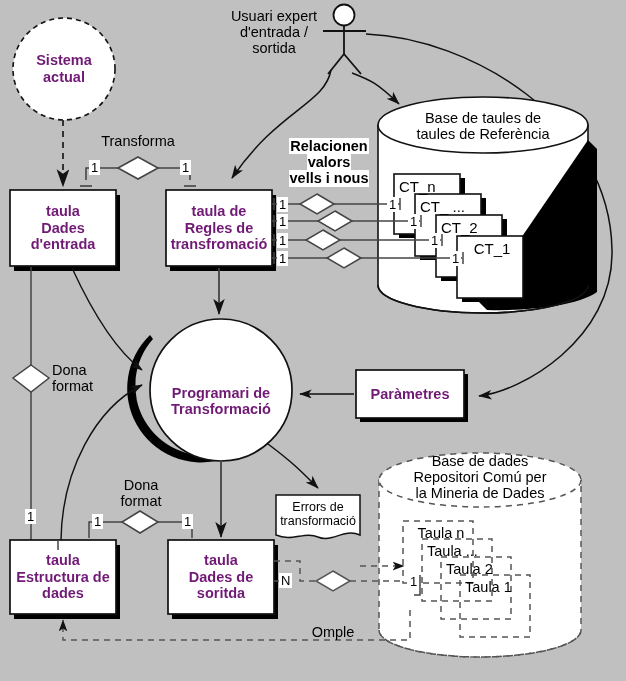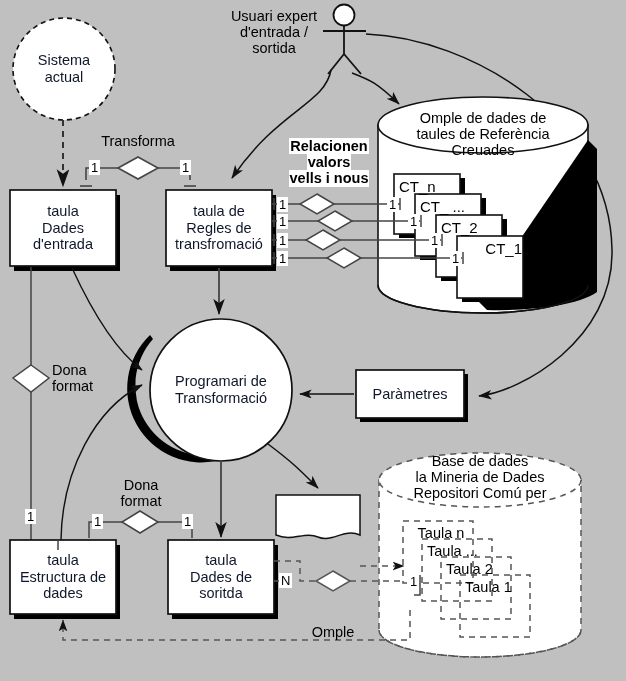--- a/index.html
+++ b/index.html
@@ -1,21 +1,21 @@
 <!DOCTYPE html>
 <html><head>
 <meta charset="utf-8">
 <style>
   html,body{margin:0;padding:0;background:#fff;}
   body{font-family:"Liberation Sans","DejaVu Sans",sans-serif;}
   #stage{position:relative;width:626px;height:681px;overflow:hidden;background:#c0c0c0;}
   #stage svg{position:absolute;left:0;top:0;}
   .lbl{position:absolute;text-align:center;line-height:1.12;color:#000;}
   .boxtxt{position:absolute;display:flex;align-items:center;justify-content:center;
-          text-align:center;line-height:1.15;color:#0f172a;}
+          text-align:center;line-height:1.15;color:#701a75;font-weight:bold;}
   .mult{position:absolute;background:#fff;color:#000;font-size:13px;
         line-height:1;padding:1px 2px;text-align:center;}
   .whitebg{background:#fff;display:inline-block;padding:0 1px;font-weight:bold;}
 </style>
 </head>
 <body>
 
 <div id="stage">
 
 <svg width="626" height="681" viewBox="0 0 626 681">
@@ -222,31 +222,30 @@
 <div class="mult" style="left:277px;top:214px;">1</div>
 <div class="mult" style="left:277px;top:233px;">1</div>
 <div class="mult" style="left:277px;top:251px;">1</div>
 
 <div class="mult" style="left:387px;top:197px;">1</div>
 <div class="mult" style="left:408px;top:214px;">1</div>
 <div class="mult" style="left:429px;top:233px;">1</div>
 <div class="mult" style="left:450px;top:251px;">1</div>
 
 <div class="lbl" style="left:391px;top:110px;width:184px;font-size:14.5px;">
-  <div>Omple de dades de</div>
+  <div>Base de taules de</div>
   <div>taules de Referència</div>
-  <div>Creuades</div>
 </div>
 
 <div class="lbl" style="left:399px;top:179px;width:60px;text-align:left;font-size:15px;">CT_n</div>
 <div class="lbl" style="left:420px;top:199px;width:62px;text-align:left;font-size:15px;">CT_ ...</div>
 <div class="lbl" style="left:441px;top:220px;width:60px;text-align:left;font-size:15px;">CT_2</div>
-<div class="lbl" style="left:462px;top:241px;width:60px;text-align:right;font-size:15px;">CT_1</div>
-
-<div class="boxtxt" style="left:151px;top:362px;width:140px;height:56px;font-size:14.5px;">
+<div class="lbl" style="left:462px;top:241px;width:60px;text-align:center;font-size:15px;">CT_1</div>
+
+<div class="boxtxt" style="left:151px;top:362px;width:140px;height:56px;font-size:14.5px;align-items:flex-end;">
   <div>
     <div>Programari de</div>
     <div>Transformació</div>
   </div>
 </div>
 
 <div class="boxtxt" style="left:356px;top:370px;width:108px;height:48px;font-size:14.5px;">Paràmetres</div>
 
 <div class="lbl" style="left:52px;top:362px;width:64px;font-size:14.5px;text-align:left;">
   <div>Dona</div>
@@ -270,29 +269,33 @@
 </div>
 
 <div class="boxtxt" style="left:168px;top:540px;width:106px;height:74px;font-size:14.5px;">
   <div>
     <div>taula</div>
     <div>Dades de</div>
     <div>soritda</div>
   </div>
 </div>
 
+<div class="lbl" style="left:276px;top:500px;width:84px;font-size:12.5px;">
+  <div>Errors de</div>
+  <div>transformació</div>
+</div>
 
 <div class="mult" style="left:279px;top:573px;">N</div>
 <div class="lbl" style="left:303px;top:592px;width:60px;font-size:14.5px;margin-top:32px;">Omple</div>
 <div class="mult" style="left:408px;top:574px;">1</div>
 
 <div class="lbl" style="left:386px;top:453px;width:188px;font-size:14.5px;">
   <div>Base de dades</div>
+  <div>Repositori Comú per</div>
   <div>la Mineria de Dades</div>
-  <div>Repositori Comú per</div>
 </div>
 
 <div class="lbl" style="left:408px;top:525px;width:66px;text-align:center;font-size:14.5px;">Taula n</div>
 <div class="lbl" style="left:427px;top:543px;width:68px;text-align:left;font-size:14.5px;">Taula ...</div>
 <div class="lbl" style="left:446px;top:561px;width:66px;text-align:left;font-size:14.5px;">Taula 2</div>
 <div class="lbl" style="left:465px;top:579px;width:66px;text-align:left;font-size:14.5px;">Taula 1</div>
 
 </div>
 
 </body></html>

